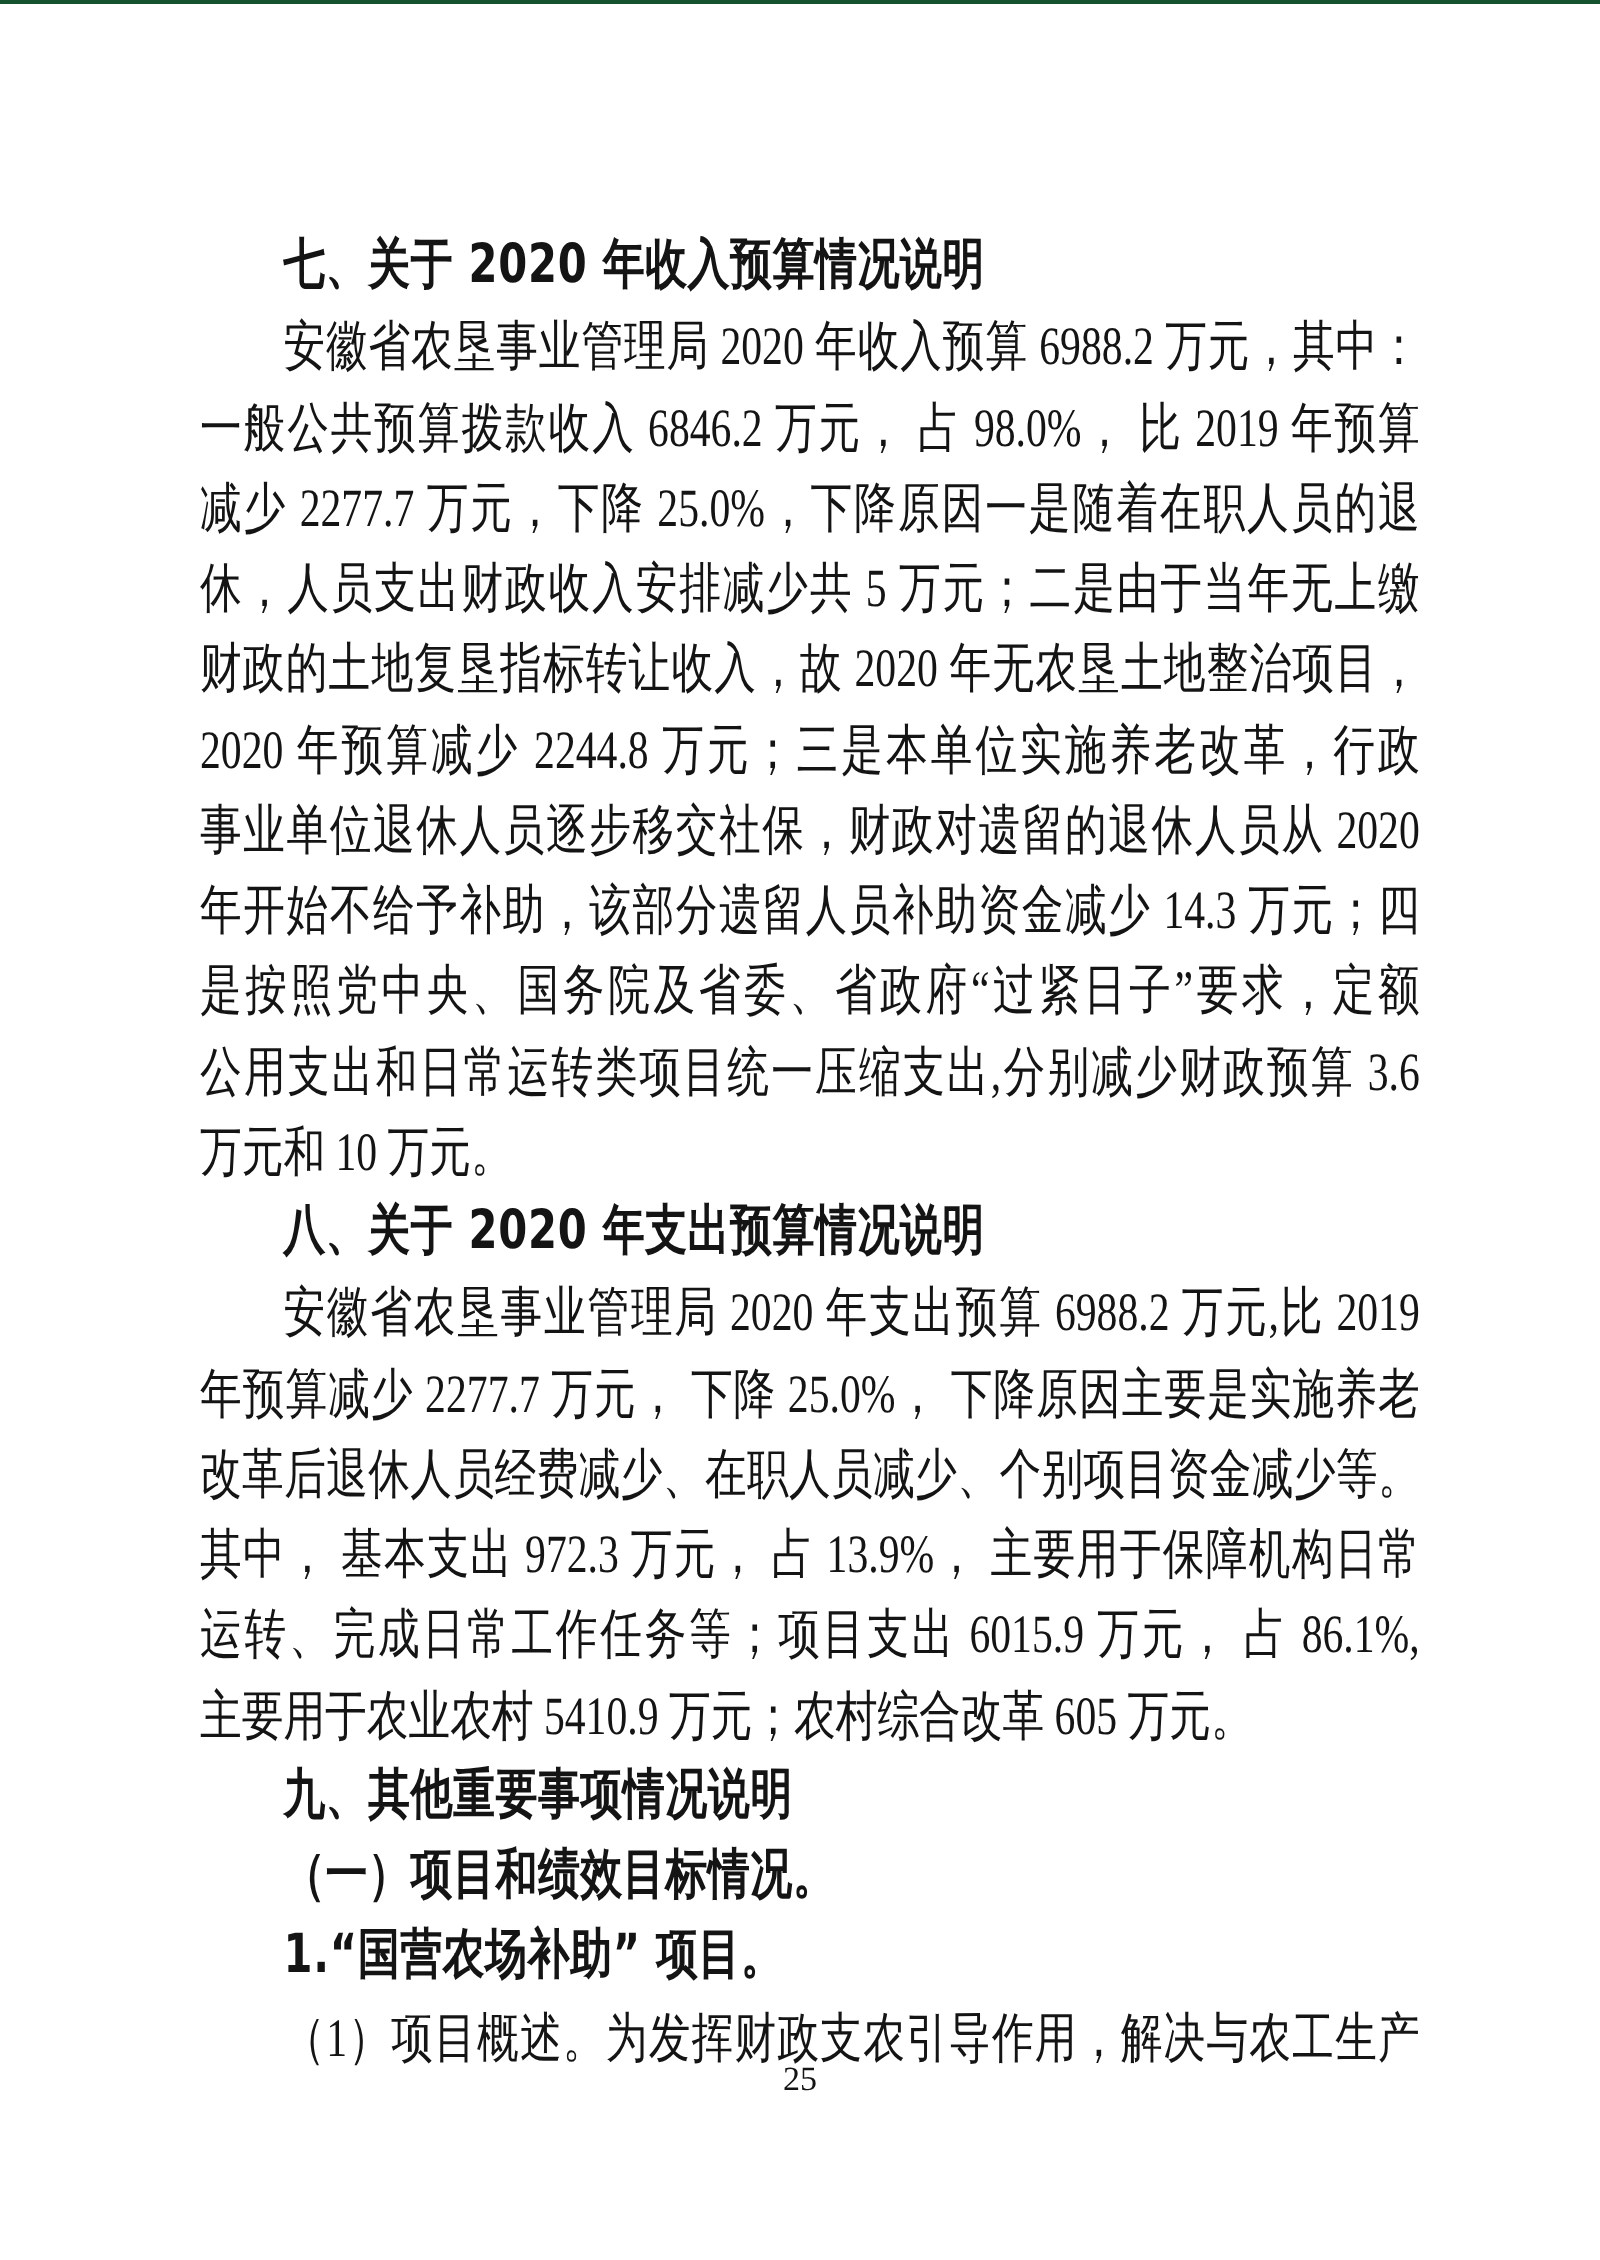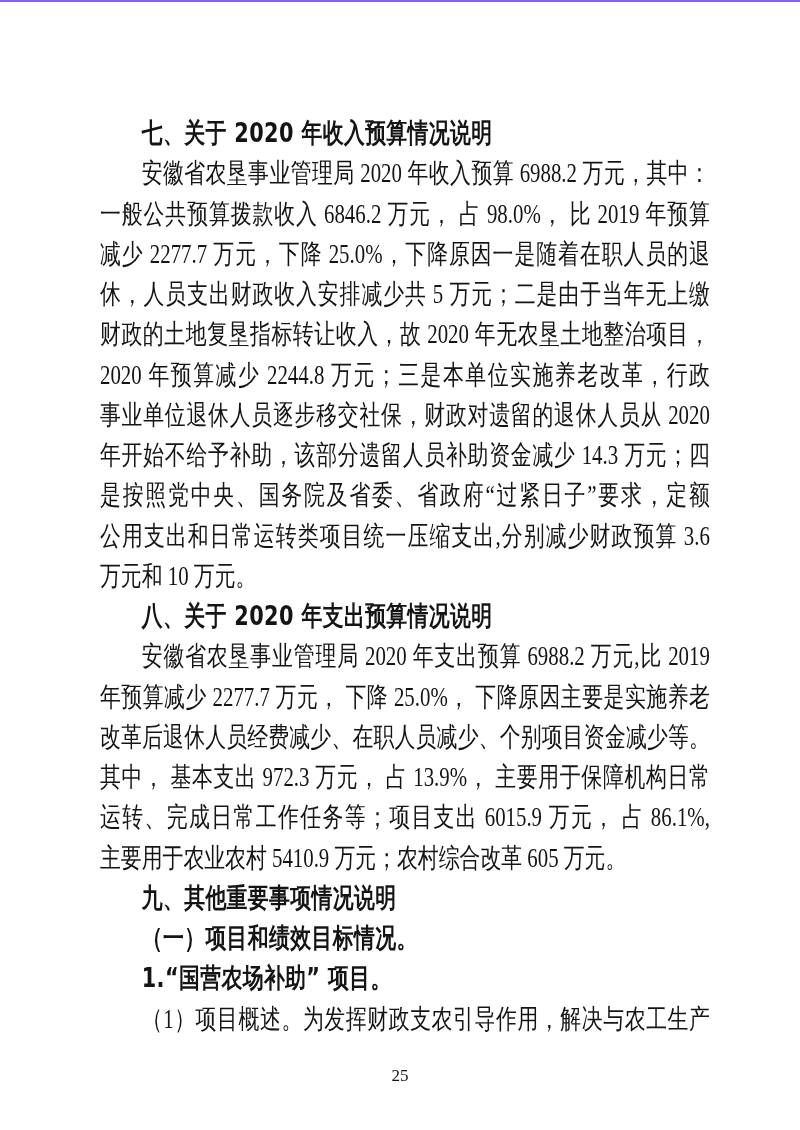--- a/index.html
+++ b/index.html
@@ -12,21 +12,21 @@
     background: #ffffff;
     color: #141414;
     font-family: "Liberation Serif", "DejaVu Serif", serif;
     overflow: hidden;
   }
   .page {
     position: relative;
     width: 800px;
     height: 1130px;
     background: #ffffff;
-    border-top: 2px solid #8b5cf6;
+    border-top: 2px solid #14532d;
     box-sizing: border-box;
     overflow: hidden;
   }
   .content {
     position: absolute;
     left: 100px;
     top: 111px;
     width: 790px;              
     transform: scaleX(0.772);  
     transform-origin: 0 0;
@@ -51,21 +51,20 @@
     letter-spacing: 0.5px;
   }
   .page-number {
     position: absolute;
     top: 1028px;
     left: 0;
     width: 100%;
     text-align: center;
     font-size: 17px;
     color: #141414;
-    margin-top: 36px;
   }
 </style>
 </head>
 <body>
 
 <div class="page">
   <div class="content">
     <div class="line h">七、关于 2020 年收入预算情况说明</div>
     <div class="line j ind">安徽省农垦事业管理局 2020 年收入预算 6988.2 万元，其中：</div>
     <div class="line j">一般公共预算拨款收入 6846.2 万元， 占 98.0%， 比 2019 年预算</div>

